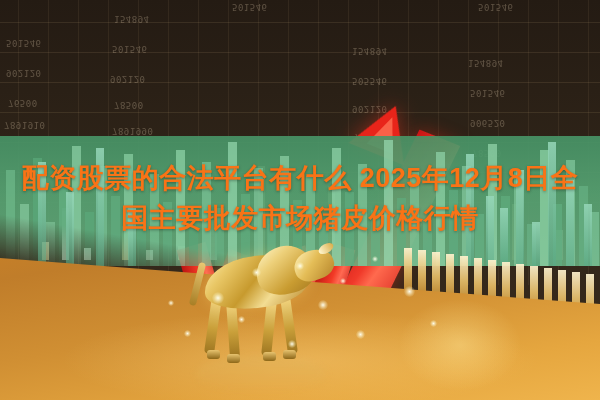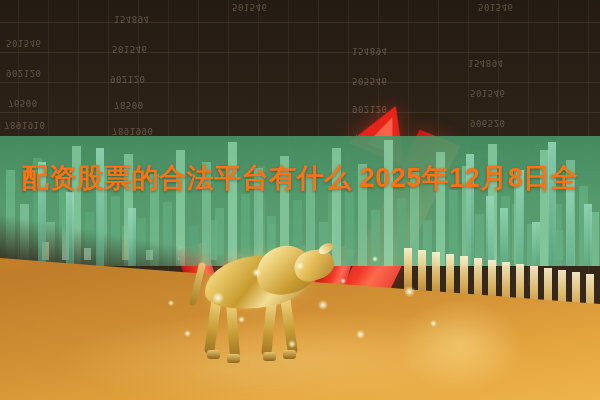--- a/index.html
+++ b/index.html
@@ -509,15 +509,16 @@
       <div class="bokeh" style="left: 184px; top: 330px; width: 7px; height: 7px;"></div>
       <div class="bokeh" style="left: 404px; top: 286px; width: 11px; height: 11px;"></div>
       <div class="bokeh" style="left: 430px; top: 320px; width: 7px; height: 7px;"></div>
       <div class="bokeh" style="left: 168px; top: 300px; width: 6px; height: 6px;"></div>
       <div class="bokeh" style="left: 288px; top: 340px; width: 8px; height: 8px;"></div>
       <div class="bokeh" style="left: 372px; top: 256px; width: 6px; height: 6px;"></div>
     </div>
 
   <div class="title-block">
     <div class="title-line l1">配资股票的合法平台有什么 2025年12月8日全</div>
+    <div class="title-line l2">国主要批发市场猪皮价格行情</div>
   </div>
 
 </div>
 
 </body></html>

